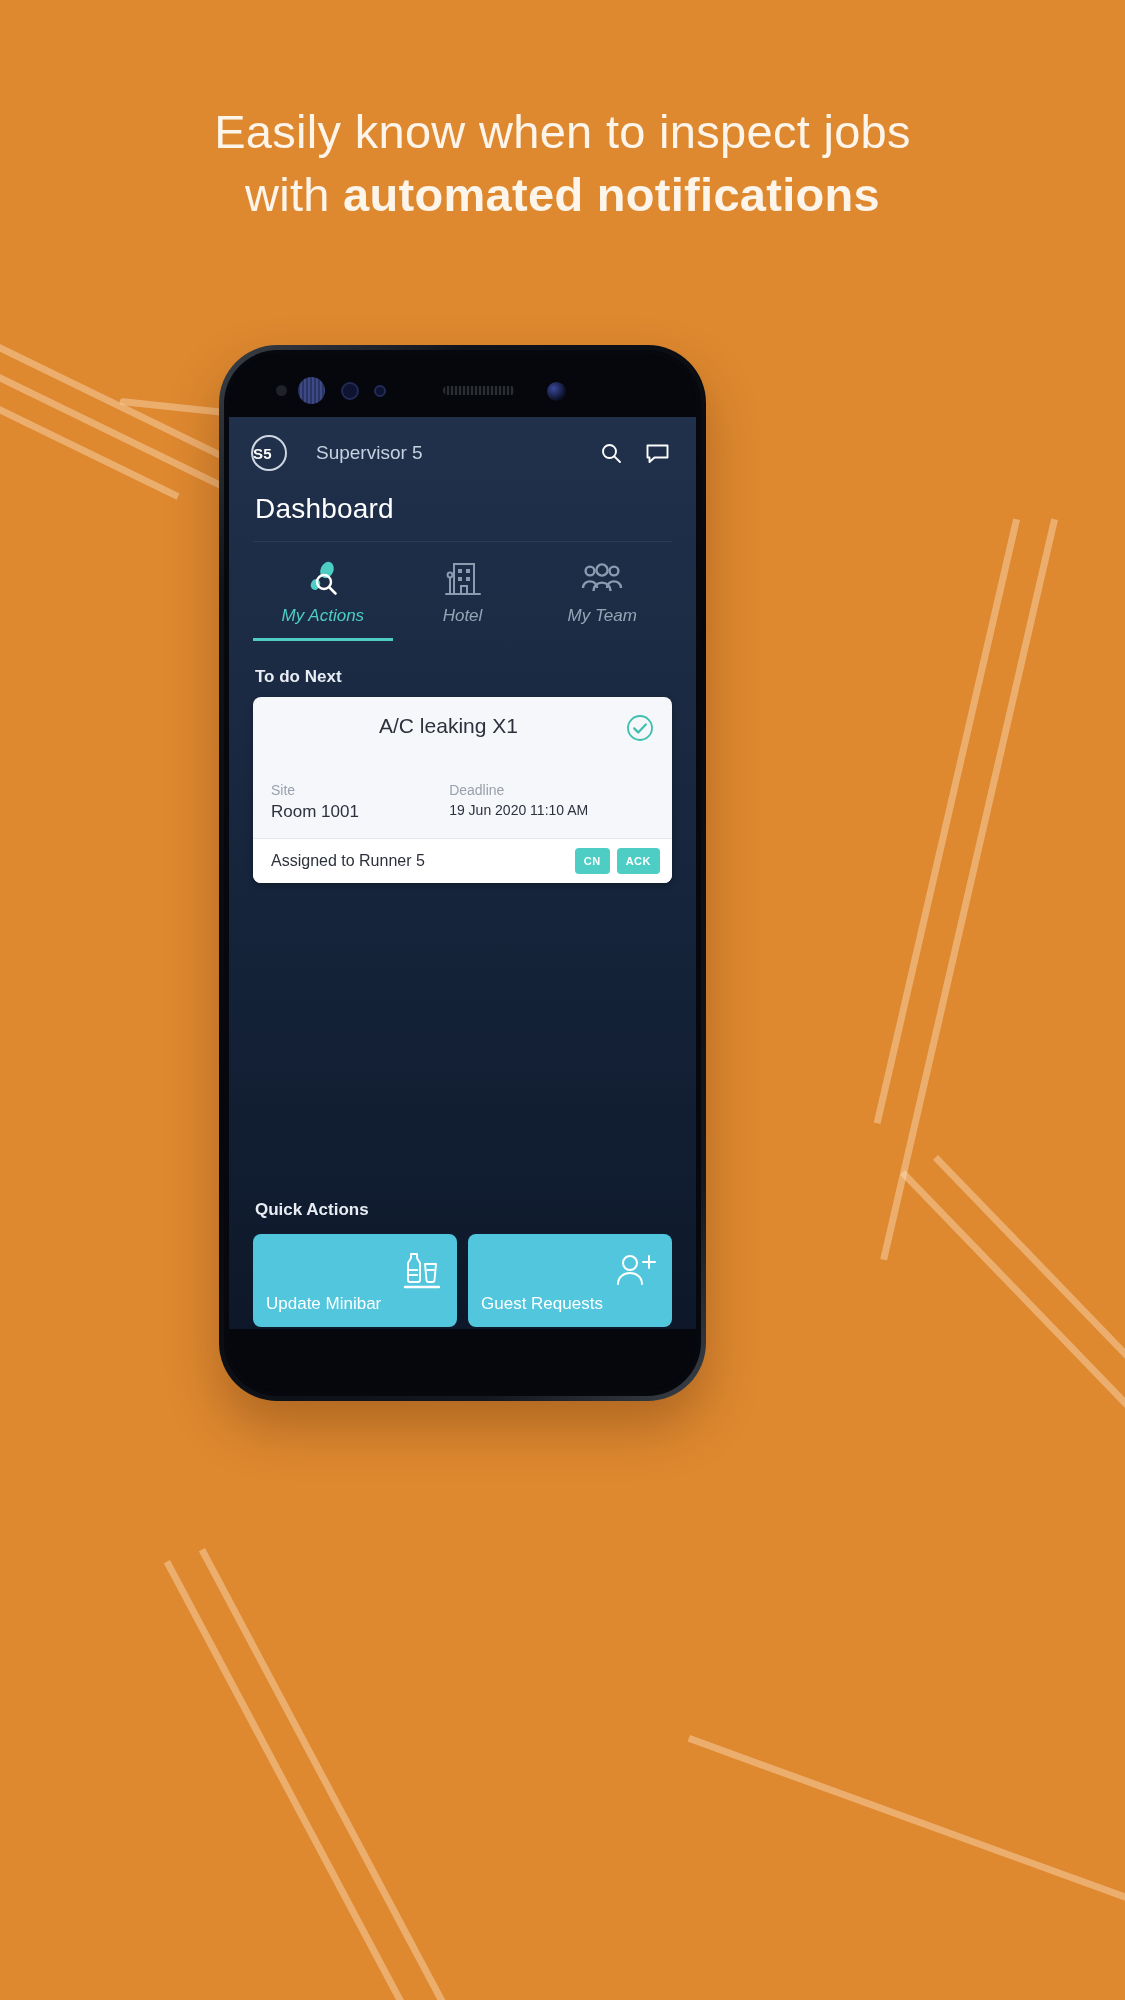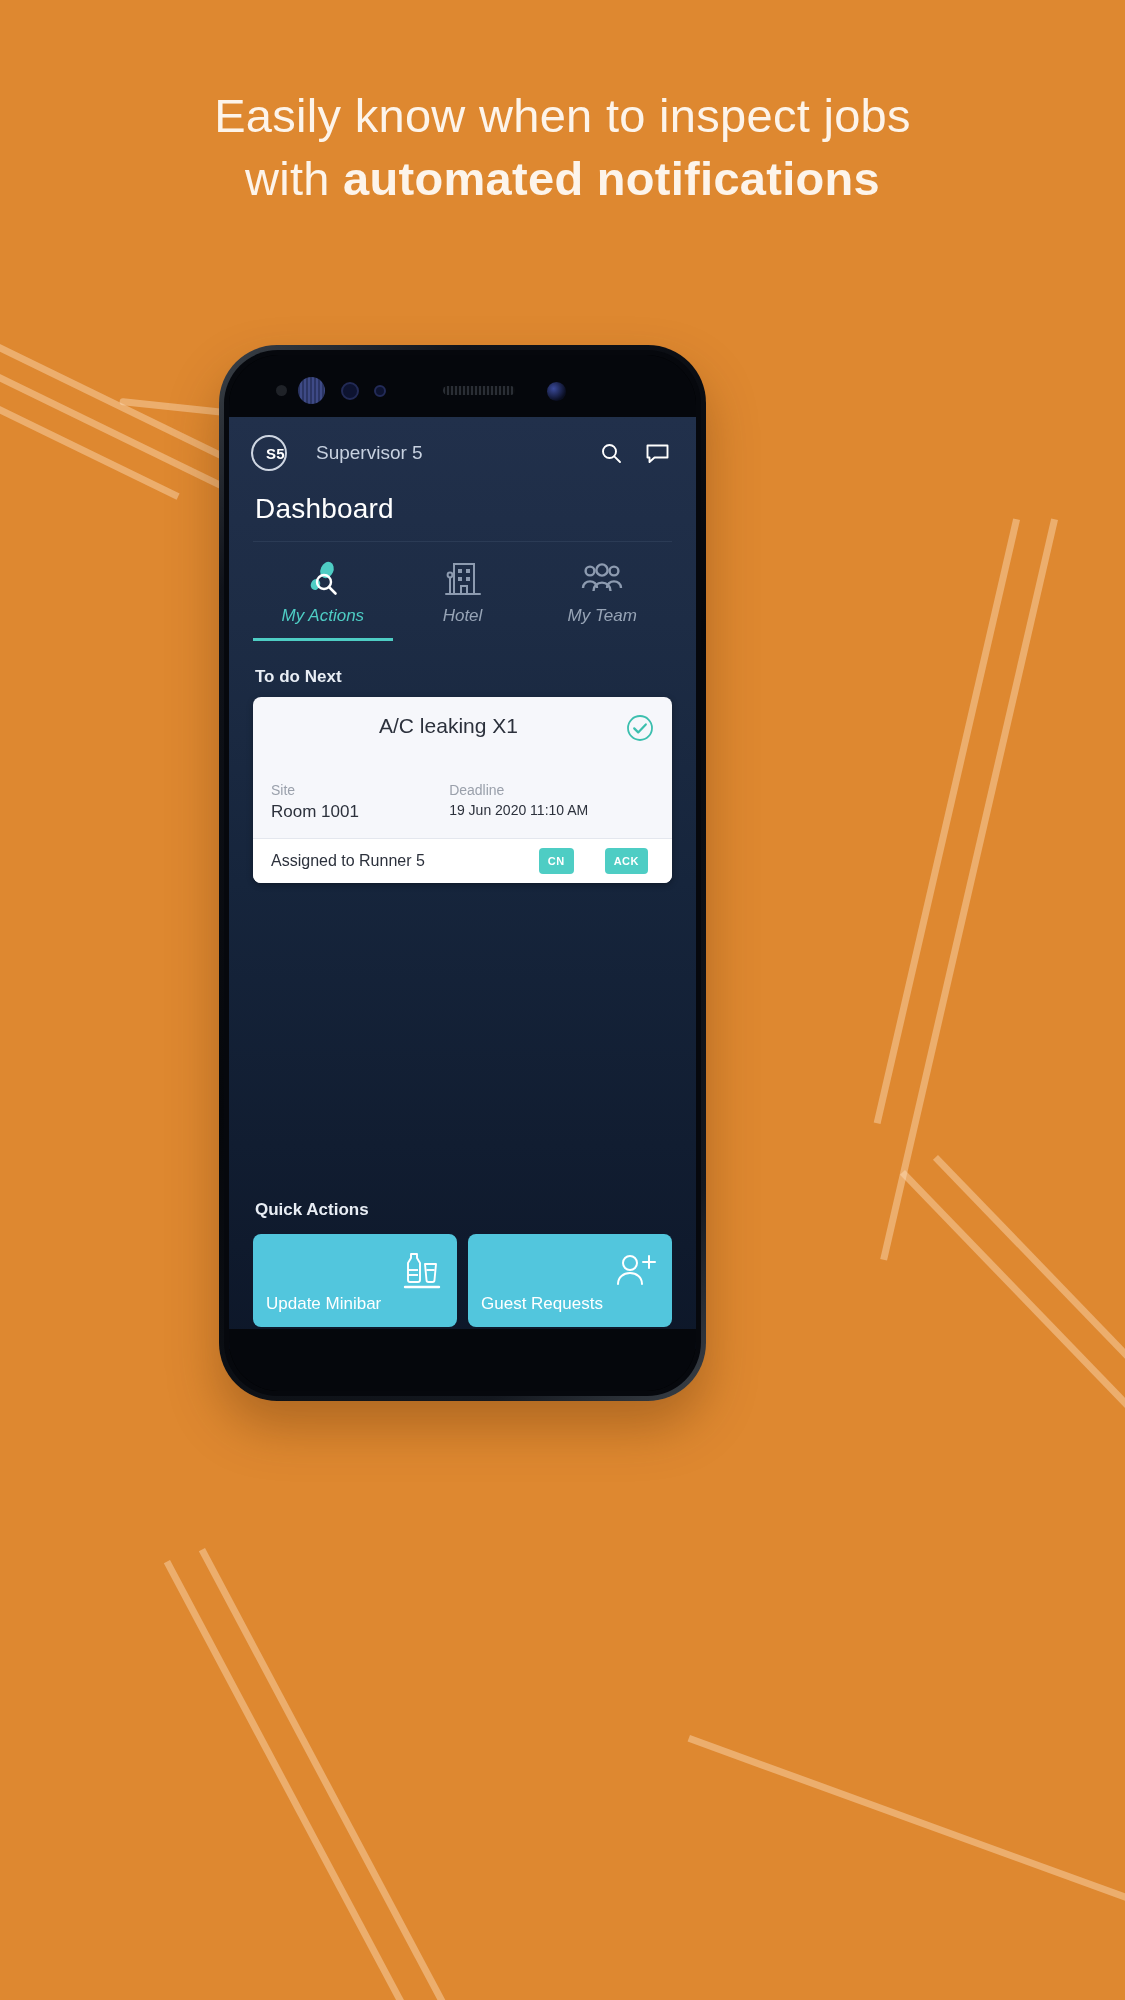--- a/index.html
+++ b/index.html
@@ -27,21 +27,21 @@
   .r5 { left: 1020px; top: 520px;  width: 620px;  height: 7px; transform: rotate(103deg); }
   .r6 { left: 1058px; top: 520px;  width: 760px;  height: 7px; transform: rotate(103deg); }
   .r7 { left: 905px;  top: 1170px; width: 620px;  height: 7px; transform: rotate(46deg); }
   .r8 { left: 938px;  top: 1155px; width: 660px;  height: 7px; transform: rotate(46deg); }
   .r9 { left: 170px;  top: 1560px; width: 620px;  height: 7px; transform: rotate(62deg); }
   .r10{ left: 205px;  top: 1548px; width: 660px;  height: 7px; transform: rotate(62deg); }
   .r11{ left: 690px;  top: 1735px; width: 520px;  height: 7px; transform: rotate(20deg); }
 
   
   .headline {
-    position: absolute; top: 84px; left: 0; width: 100%;
+    position: absolute; top: 100px; left: 0; width: 100%;
     text-align: center;
     color: #fdf4ea;
     font-size: 47px;
     line-height: 63px;
     letter-spacing: .3px;
     font-weight: 300;
   }
   .headline b { font-weight: 700; }
 
   
@@ -101,21 +101,21 @@
     background: linear-gradient(180deg, #21304b 0%, #1d2c45 22%, #16253c 50%, #111d31 78%, #0d1729 100%);
     overflow: hidden;
     color: #fff;
   }
 
   
   .appbar { display: flex; align-items: center; padding: 18px 22px 0 22px; }
   .avatar {
     width: 36px; height: 36px; border-radius: 50%;
     border: 2px solid #ced6e2;
-    display: flex; align-items: center; justify-content: flex-end;
+    display: flex; align-items: center; justify-content: flex-start;
     font-size: 15px; font-weight: 700; color: #fff; letter-spacing: .3px;
   }
   .user-name { margin-left: 29px; font-size: 19px; color: #c7d1e0; font-weight: 400; }
   .appbar-spacer { flex: 1; }
   .appbar-icon { width: 34px; height: 34px; display: flex; align-items: center; justify-content: center; margin-left: 12px; }
   .appbar-icon svg { display: block; }
 
   .page-title {
     padding: 22px 26px 16px 26px;
     font-size: 28px; font-weight: 400; color: #ffffff; letter-spacing: .2px;
@@ -158,22 +158,21 @@
   .card-meta { display: flex; padding: 12px 18px 16px 18px; }
   .meta-col { flex: 1; margin-top: 28px; }
   .meta-col.right { flex: 1.15; }
   .meta-label { font-size: 14px; color: #9aa0ab; margin-bottom: 4px; }
   .meta-value { font-size: 17px; color: #2c313c; }
   .meta-value.small { font-size: 14px; }
   .card-foot {
     display: flex; align-items: center;
     border-top: 1px solid #e4e7ee;
     background: #ffffff;
-    padding: 9px 24px 9px 18px;
-    gap: 24px;
+    padding: 9px 12px 9px 18px;
   }
   .assigned { flex: 1; font-size: 16px; color: #2c313c; }
   .badge {
     margin-left: 7px;
     background: #4ecdc4; color: #ffffff;
     font-size: 11px; font-weight: 700; letter-spacing: .5px;
     padding: 7px 9px; border-radius: 4px;
   }
 
   

